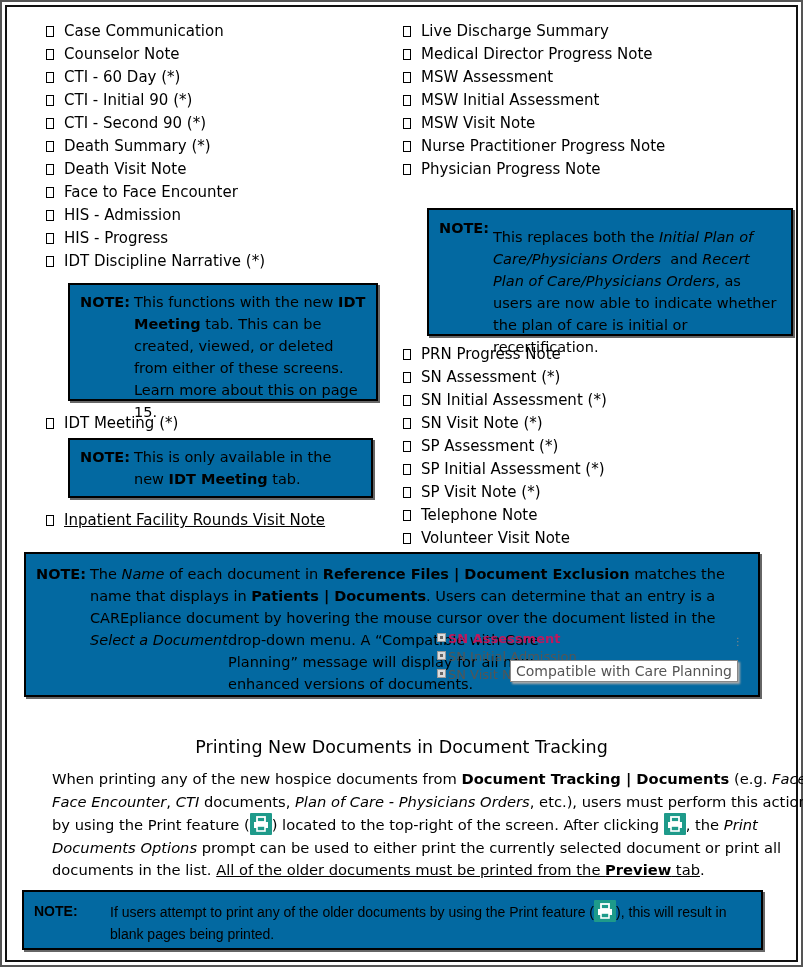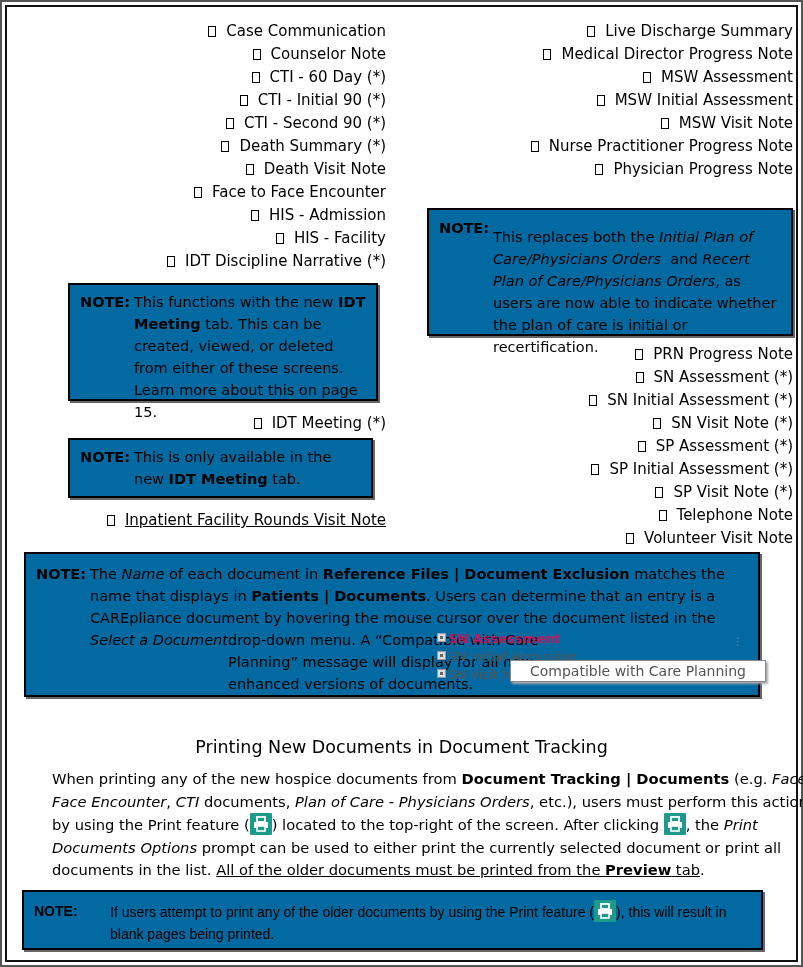--- a/index.html
+++ b/index.html
@@ -4,21 +4,21 @@
 <style>
   html, body { margin: 0; padding: 0; background: #ffffff; }
   body { width: 803px; height: 967px; position: relative; overflow: hidden;
          font-family: "DejaVu Sans", sans-serif; color: #000; }
   .frame { position: absolute; left: 0; top: 0; width: 803px; height: 967px; box-sizing: border-box;
            border: 2px solid #555; }
   .frame-inner { position: absolute; left: 3px; top: 3px; right: 3px; bottom: 3px; border: 2px solid #111; }
   .col { position: absolute; font-size: 15px; }
   .col-left { left: 46px; top: 20px; width: 340px; }
   .col-right { left: 403px; top: 20px; width: 390px; }
-  .item { height: 23px; line-height: 23px; white-space: nowrap; display: flex; align-items: center; justify-content: flex-end; }
+  .item { height: 23px; line-height: 23px; white-space: nowrap; display: flex; align-items: center; }
   .cb { display: inline-block; width: 8px; height: 11px; border: 1.6px solid #000; box-sizing: border-box;
         margin-right: 10px; flex: none; }
   .note { position: absolute; border: 2px solid #000; box-shadow: 2px 2px 0 #666; background: #0369a1;
           font-size: 14.5px; line-height: 22px; box-sizing: border-box; }
   .note .lbl { font-weight: bold; position: absolute; left: 10px; }
   .note .body { position: absolute; right: 8px; }
   .b { font-weight: bold; }
   .i { font-style: italic; }
   .u { text-decoration: underline; }
   .heading { position: absolute; left: 0; width: 803px; top: 737px; text-align: center; font-size: 17.5px; }
@@ -26,21 +26,21 @@
   .printicon { display: inline-block; width: 22px; height: 22px; background: #1e9a8a; vertical-align: -5px;
                position: relative; border-radius: 1px; }
   .printicon svg { position: absolute; left: 3px; top: 3px; }
   .snlist { position: absolute; left: 437px; top: 630px; width: 300px; height: 60px; font-size: 13px; }
   .snlist .sn { height: 18px; line-height: 18px; color: #555; white-space: nowrap; }
   .snlist .sn.first { color: #be185d; font-weight: bold; }
   .snicon { display: inline-block; width: 7px; height: 7px; border: 1px solid #999; background: #ddd;
             margin-right: 2px; vertical-align: 1px; position: relative; }
   .snicon::after { content: ""; position: absolute; left: 2px; top: 2px; width: 3px; height: 3px; background: #666; }
   .tooltip { position: absolute; left: 510px; top: 660px; border: 1px solid #888; background: #fff;
-             box-shadow: 2px 2px 2px #aaa; font-size: 14px; color: #555; padding: 2px 19px; white-space: nowrap; }
+             box-shadow: 2px 2px 2px #aaa; font-size: 14px; color: #555; padding: 2px 5px; white-space: nowrap; }
   .dots { position: absolute; left: 733px; top: 636px; font-size: 10px; color: #888; }
 </style>
 </head>
 <body>
 
 <div class="frame">
   <div class="frame-inner"></div>
 </div>
 
 <div class="col col-left" id="leftA">
@@ -75,21 +75,21 @@
     <div class="item">
       <span class="cb"></span>
       <span>Face to Face Encounter</span>
     </div>
     <div class="item">
       <span class="cb"></span>
       <span>HIS -  Admission</span>
     </div>
     <div class="item">
       <span class="cb"></span>
-      <span>HIS - Facility</span>
+      <span>HIS - Progress</span>
     </div>
     <div class="item">
       <span class="cb"></span>
       <span>IDT Discipline Narrative (*)</span>
     </div>
   </div>
 
 <div class="note" style="left:68px; top:283px; width:310px; height:118px;">
   <span class="lbl" style="top:6px;">NOTE:</span>
   <div class="body" style="left:64px; top:6px;">

